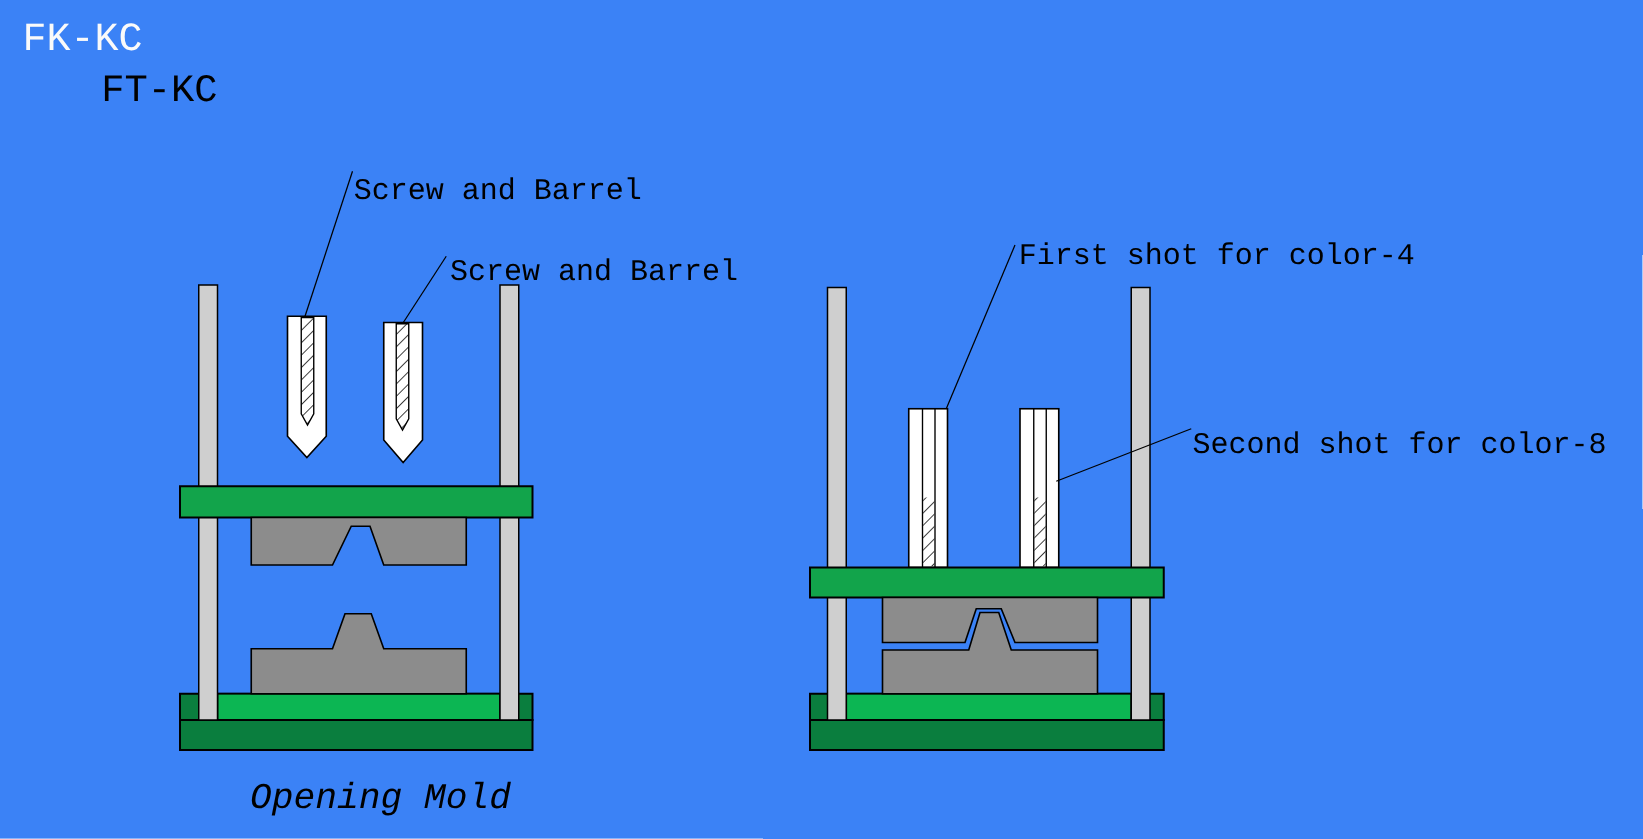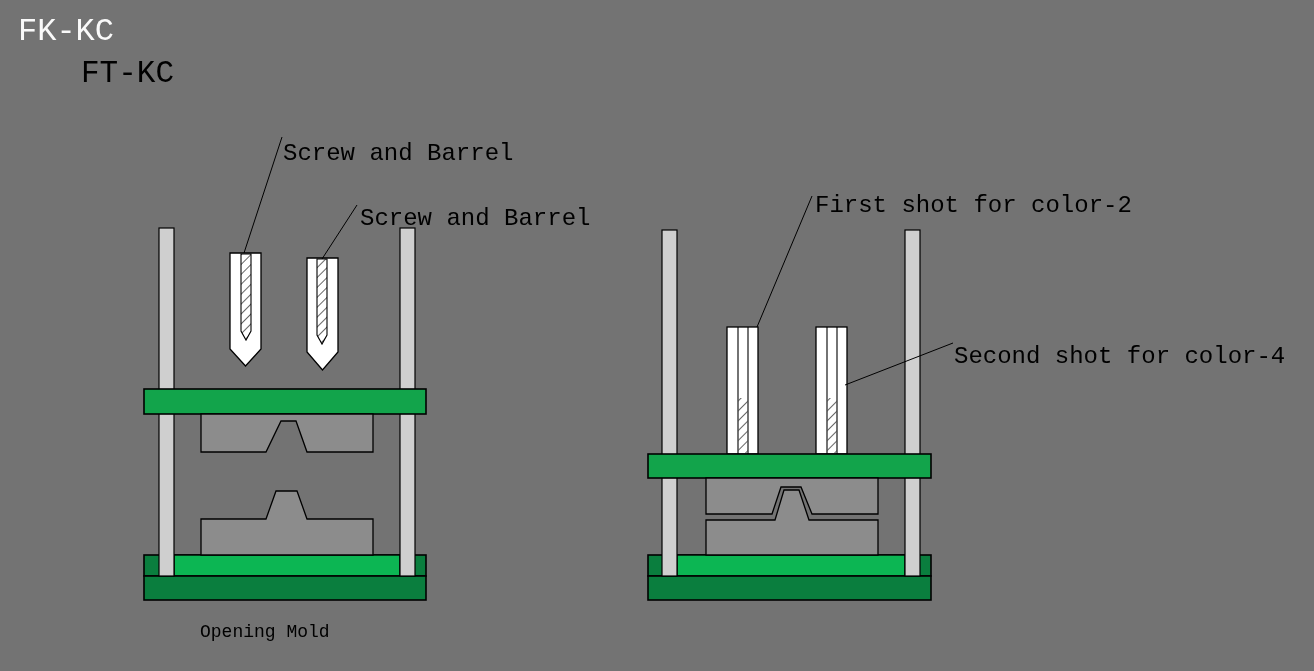--- a/index.html
+++ b/index.html
@@ -8,21 +8,21 @@
     --base-green:#0A7E3E;
     --mold-gray:#8C8C8C;
     --tiebar-gray:#CFCFCF;
     --ink:#000000;
     --watermark:#FAFAFA;
   }
   html,body{margin:0;padding:0;background:#ffffff;}
   #canvas{
     position:relative;
     width:1314px;height:671px;
-    background:#737373;
+    background:#3b82f6;
     overflow:hidden;
     font-family:"Liberation Mono","DejaVu Sans Mono",monospace;
   }
   #shapes{position:absolute;left:0;top:0;}
   .tiebar{fill:var(--tiebar-gray);stroke:var(--ink);stroke-width:1.2;}
   .plate{fill:var(--plate-green);stroke:var(--ink);stroke-width:1.6;}
   .platen{fill:var(--platen-green);stroke:var(--ink);stroke-width:1.4;}
   .baseplate{fill:var(--base-green);stroke:var(--ink);stroke-width:1.6;}
   .mold{fill:var(--mold-gray);stroke:var(--ink);stroke-width:1.3;}
   .barrel{fill:#ffffff;stroke:var(--ink);stroke-width:1.3;}
@@ -30,21 +30,21 @@
   .channel-line{stroke:var(--ink);stroke-width:1.1;}
   .hatch-zone{fill:url(#hatch);}
   .leader{stroke:var(--ink);stroke-width:1;}
   .txt{
     position:absolute;
     color:var(--ink);
     white-space:nowrap;
     line-height:1.1;
   }
   .label{font-size:24px;margin-top:15px;}
-  .caption{font-size:18px;}
+  .caption{font-size:29px;font-style:italic;}
   .title{font-size:31px;}
   .watermark{font-size:32px;color:var(--watermark);}
 </style>
 </head>
 <body>
 
 <div id="canvas">
 
   <svg id="shapes" width="1314" height="671" viewBox="0 0 1314 671">
     <defs>
@@ -108,20 +108,20 @@
   </svg>
 
   <div class="txt watermark" style="left:18px;top:14px;">FK-KC</div>
 
   <div class="txt title" style="left:81px;top:57px;">FT-KC</div>
 
   <div class="txt label" style="left:283px;top:126px;">Screw and Barrel</div>
 
   <div class="txt label" style="left:360px;top:191px;">Screw and Barrel</div>
 
-  <div class="txt label" style="left:815px;top:178px;">First shot for color-2</div>
+  <div class="txt label" style="left:815px;top:178px;">First shot for color-4</div>
 
-  <div class="txt label" style="left:954px;top:329px;">Second shot for color-4</div>
+  <div class="txt label" style="left:954px;top:329px;">Second shot for color-8</div>
 
   <div class="txt caption" style="left:200px;top:623px;">Opening Mold</div>
 
 
 </div>
 
 </body></html>

